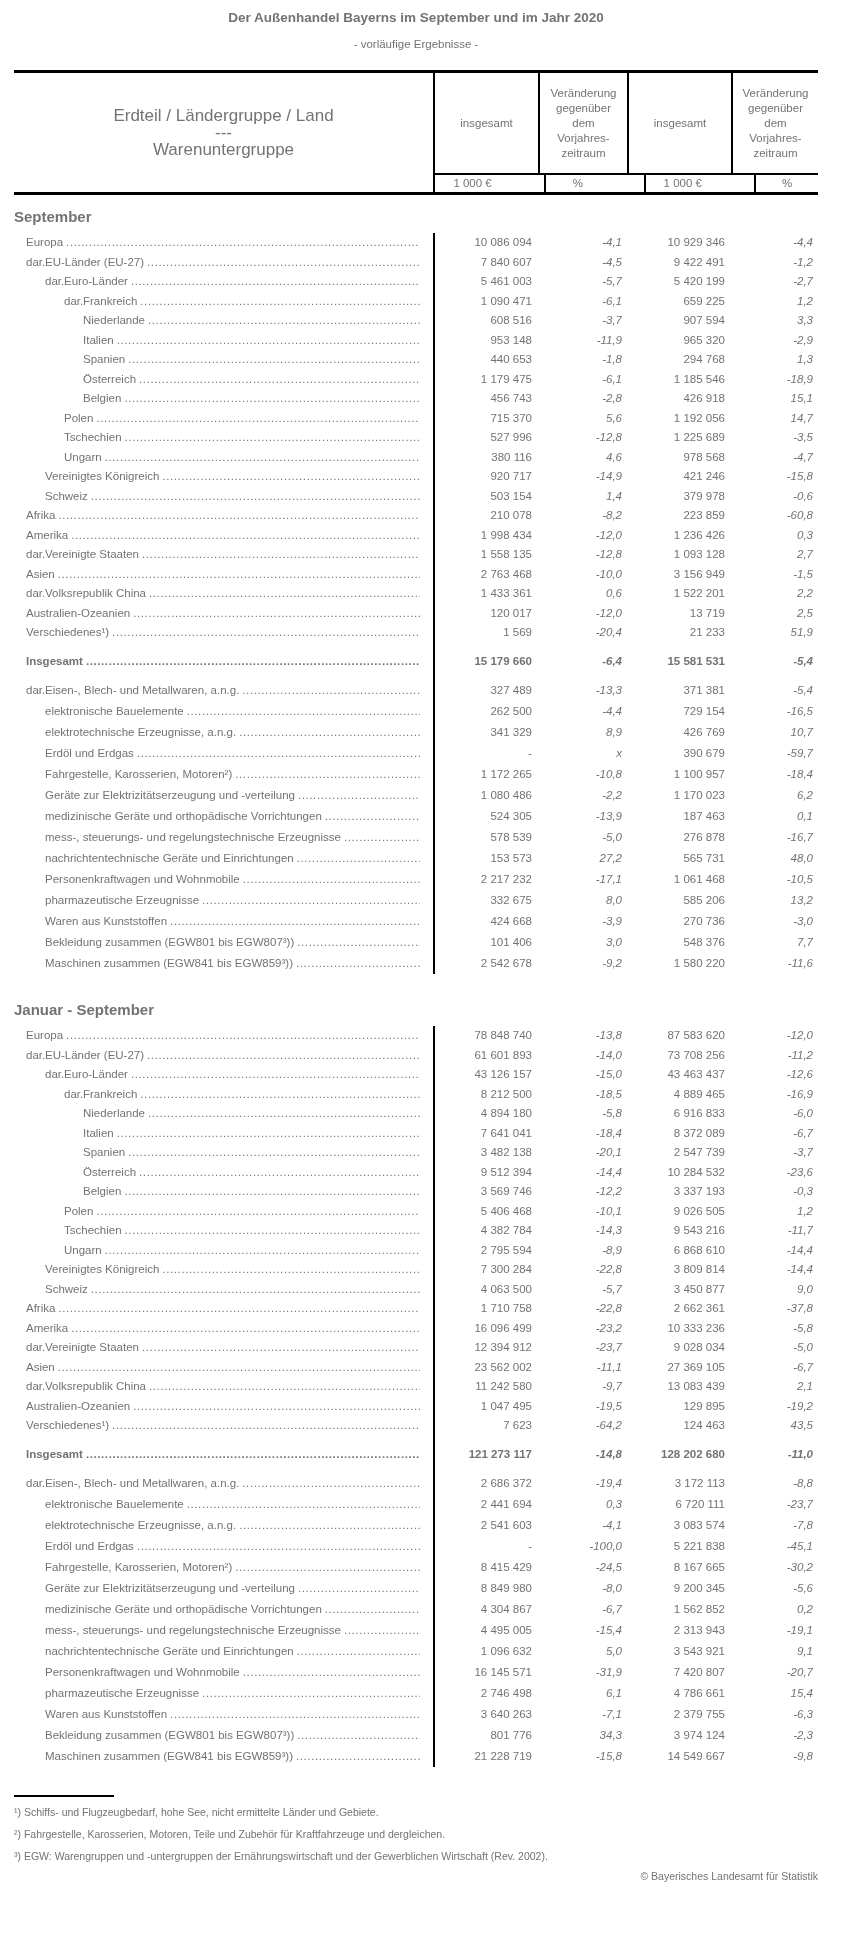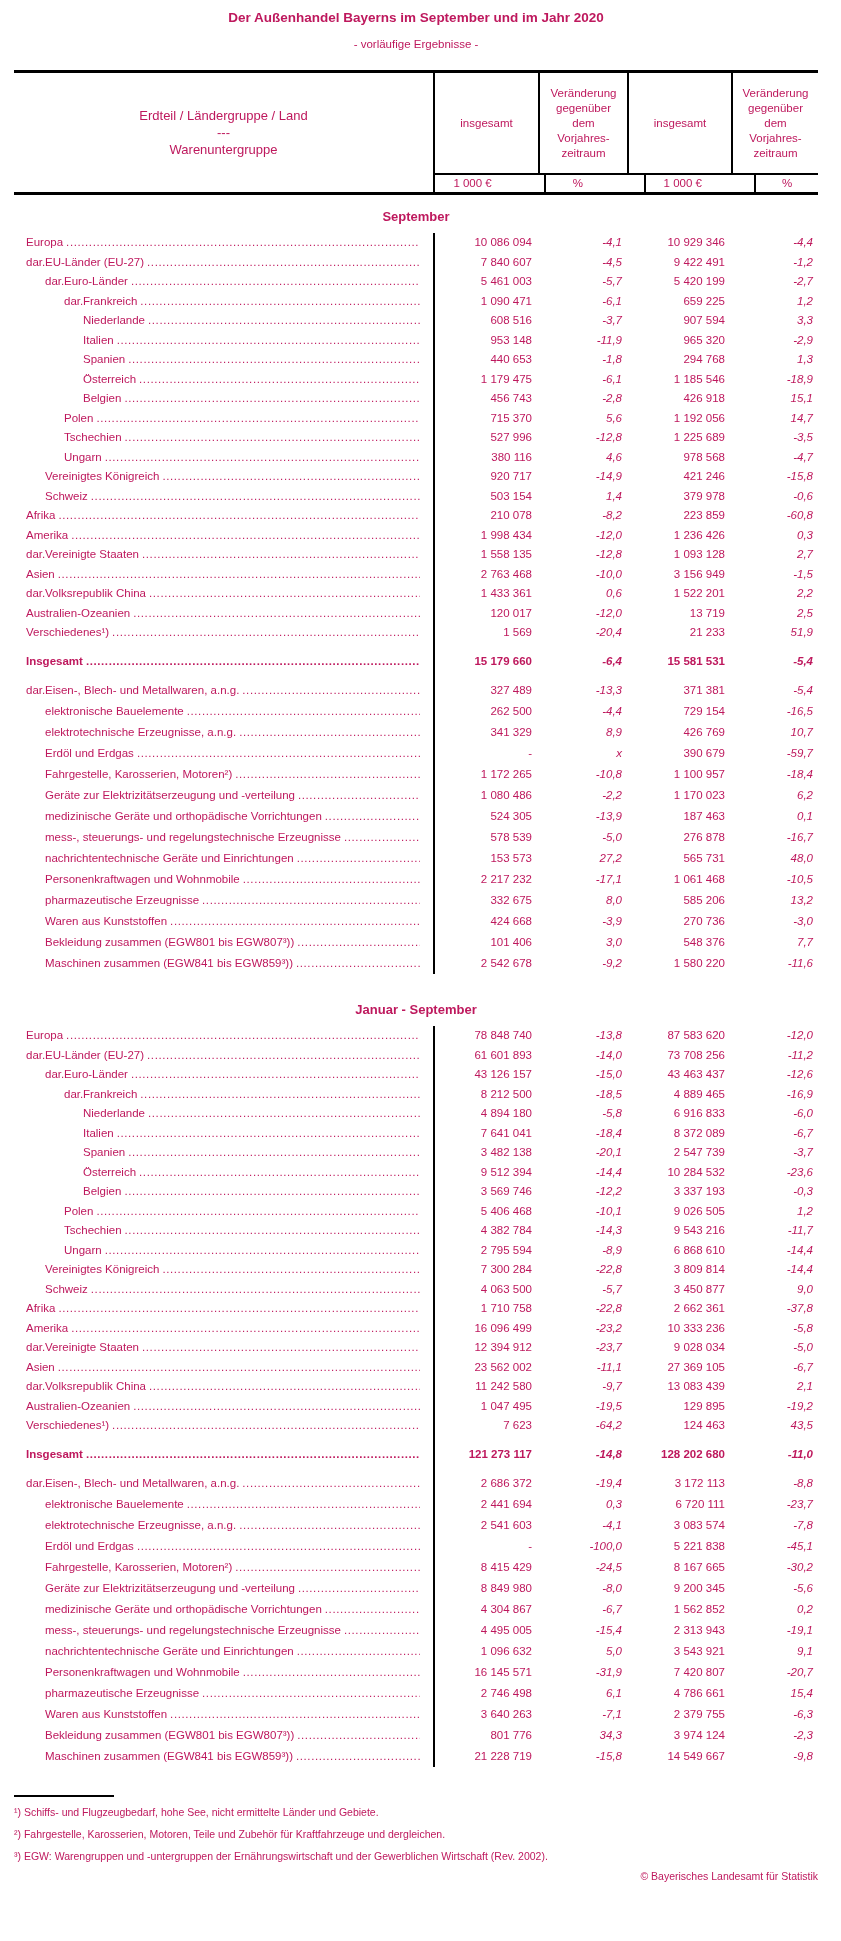--- a/index.html
+++ b/index.html
@@ -1,26 +1,26 @@
 <!DOCTYPE html>
 <html><head>
 <meta charset="utf-8">
 <style>
   html,body{margin:0;padding:0;background:#fff;}
-  .page{position:relative;width:841px;height:1941px;background:#fff;color:#be185d;
+  .page{position:relative;width:841px;height:1941px;background:#fff;color:#737373;
         font-family:"Liberation Sans",sans-serif;overflow:hidden;}
   .title{position:absolute;top:10px;left:14px;width:804px;text-align:center;
          font-size:13.5px;font-weight:bold;}
   .subtitle{position:absolute;top:38px;left:14px;width:804px;text-align:center;font-size:11.5px;}
   .content{position:absolute;top:70px;left:14px;width:804px;}
 
   
   .thead{display:flex;border-top:3px solid #000;border-bottom:3px solid #000;}
   .h-left{width:419px;box-sizing:border-box;display:flex;align-items:center;justify-content:center;
-          text-align:center;font-size:13px;line-height:17px;white-space:pre-line;}
+          text-align:center;font-size:17px;line-height:17px;white-space:pre-line;}
   .h-right{width:385px;box-sizing:border-box;border-left:2px solid #000;}
   .h-groups{display:flex;height:40px;border-bottom:2px solid #000;box-sizing:content-box;}
   .h-group{box-sizing:border-box;display:flex;align-items:center;justify-content:center;
            text-align:center;font-size:11.5px;line-height:16px;white-space:pre-line;}
   .g1{width:192px;}
   .g2{width:191px;border-left:2px solid #000;}
   .h-subs{display:flex;height:100px;}
   .h-sub{box-sizing:border-box;display:flex;align-items:center;justify-content:center;
          text-align:center;font-size:11.5px;line-height:15px;white-space:pre-line;}
   .s1{width:103px;}
@@ -28,22 +28,22 @@
   .s3{width:104px;border-left:2px solid #000;}
   .s4{width:87px;border-left:2px solid #000;}
   .h-units{display:flex;height:19px;border-top:2px solid #000;box-sizing:border-box;gap:34px;}
   .h-unit{box-sizing:border-box;text-align:center;font-size:11.5px;line-height:17px;}
   .u1{width:103px;}
   .u2{width:89px;border-left:2px solid #000;}
   .u3{width:104px;border-left:2px solid #000;}
   .u4{width:87px;border-left:2px solid #000;}
 
   
-  .section-title{margin-top:12px;height:19px;line-height:19px;text-align:center;
-                 font-size:13px;font-weight:bold;}
+  .section-title{margin-top:12px;height:19px;line-height:19px;
+                 font-size:15px;font-weight:bold;}
   .section-title.second{margin-top:26px;}
   .section-body{position:relative;margin-top:7px;}
   .section-body::before{content:"";position:absolute;left:419px;top:0;bottom:0;width:2px;background:#000;}
 
   .row{display:flex;height:19.5px;line-height:19.5px;font-size:11.5px;}
   .row.c{height:21px;line-height:21px;}
   .row.total{font-weight:bold;}
   .cell{box-sizing:border-box;}
   .cell.label{width:421px;padding-left:12px;padding-right:15px;display:flex;overflow:hidden;}
   .indent{flex:none;}

